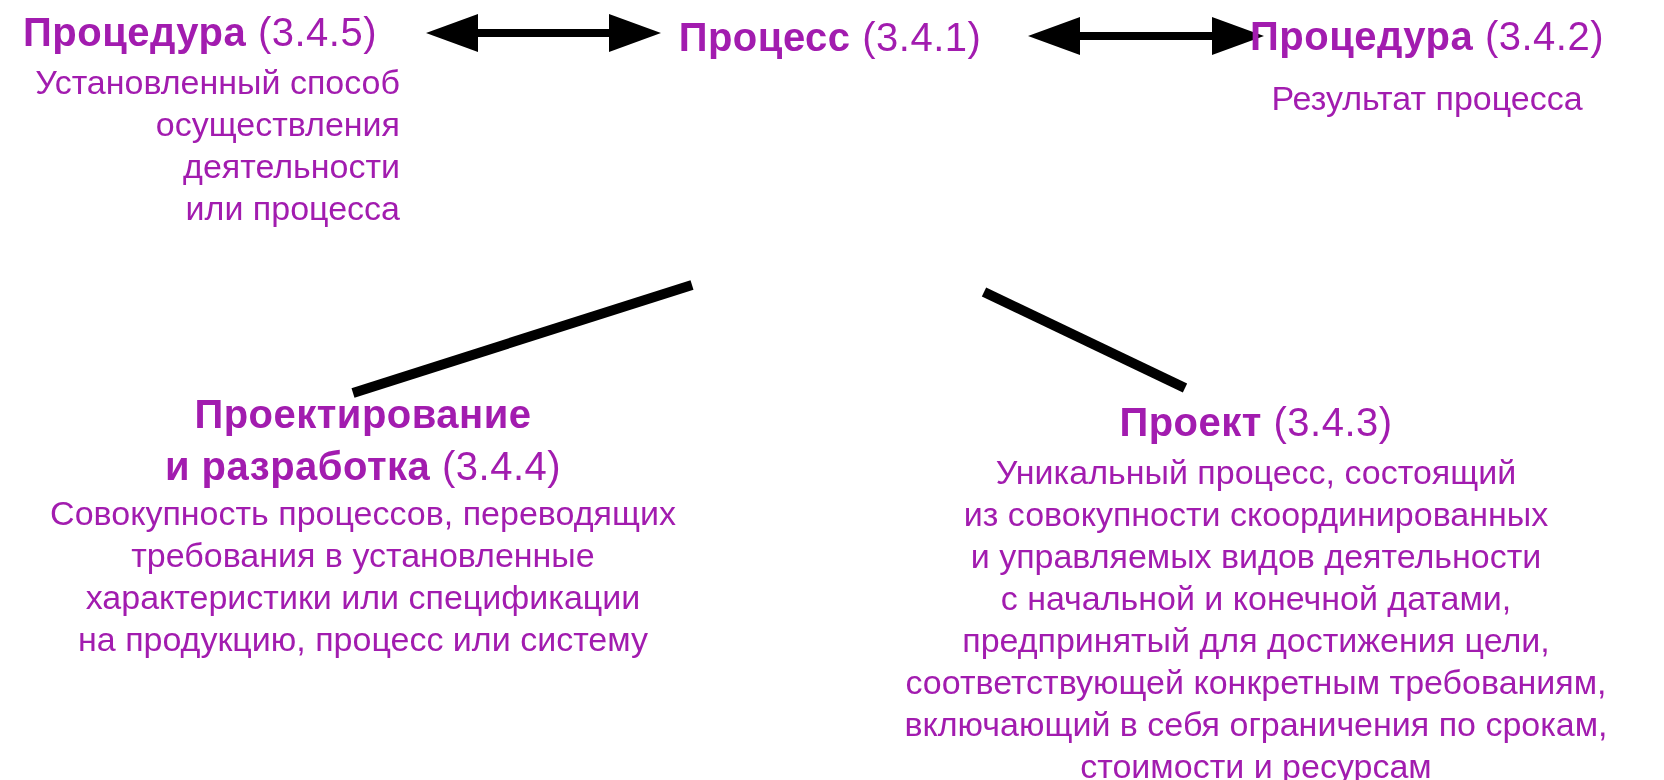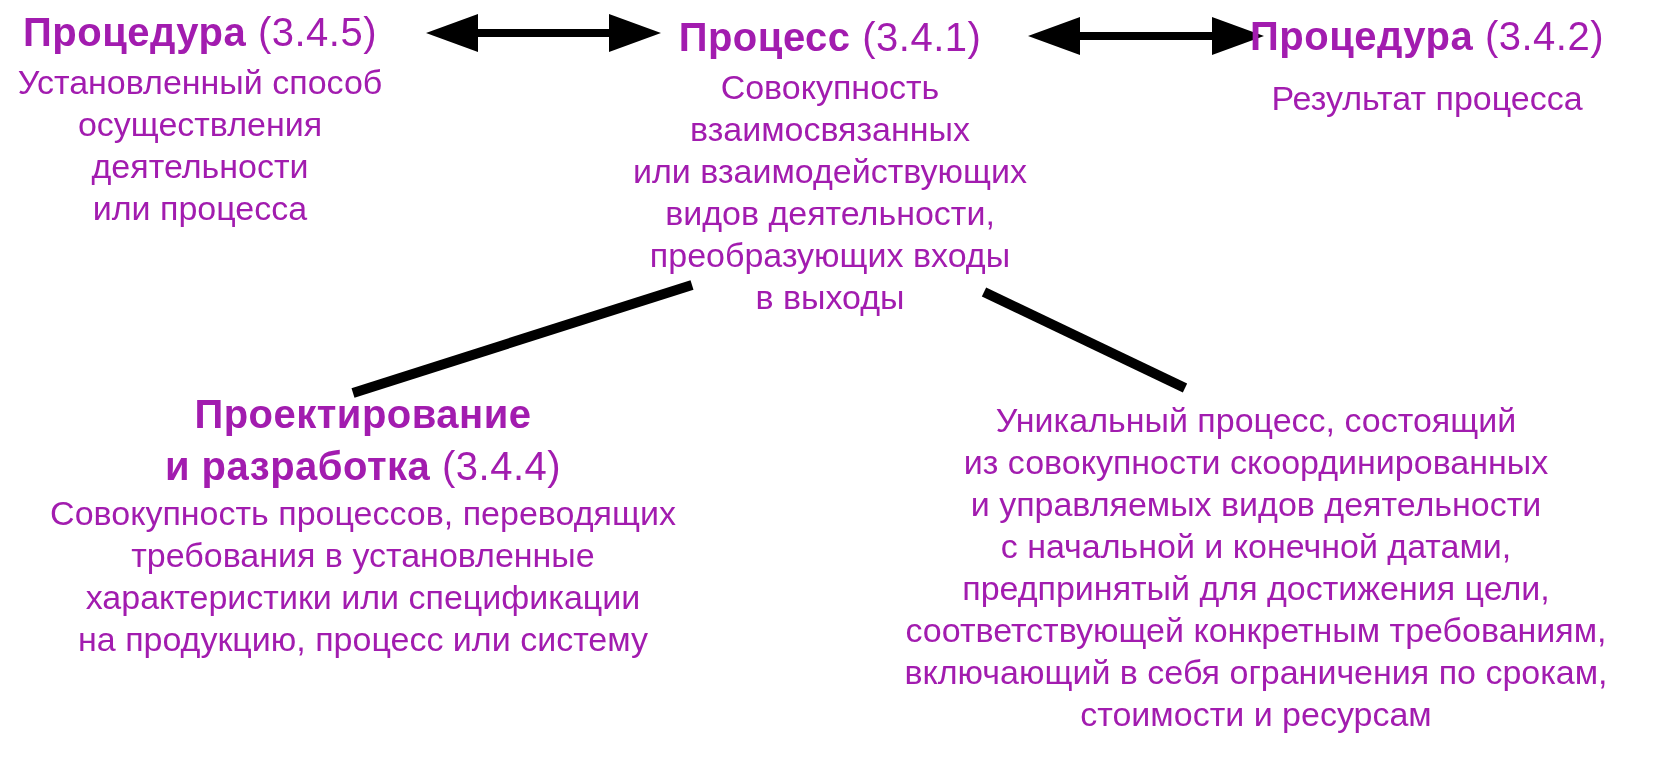--- a/index.html
+++ b/index.html
@@ -44,21 +44,21 @@
     line-height: 42px;
     white-space: pre-line;
     font-weight: normal;
   }
   .node-procedure { left: 0px;    top: 6px;   width: 400px; }
   .node-process   { left: 590px;  top: 11px;   width: 480px; }
   .node-product   { left: 1190px; top: 10px;  width: 474px; }
   .node-design    { left: 6px;    top: 388px; width: 714px; }
   .node-project   { left: 848px;  top: 396px; width: 816px; }
 
-  .node-procedure .node-def { margin-top: 3px; }
+  .node-procedure .node-def { margin-top: 3px; text-align: right; }
   .node-process   .node-def { margin-top: 3px; }
   .node-product   .node-def { margin-top: 15px; }
   .node-design    .node-def { }
   .node-project   .node-def { margin-top: 3px; }
 </style>
 </head>
 <body>
 
 <div class="diagram">
 
@@ -84,43 +84,38 @@
   <div class="node node-procedure">
     <div class="node-title"><span class="title-term">Процедура</span> <span class="title-ref">(3.4.5)</span></div>
     <div class="node-def">Установленный способ
 осуществления
 деятельности
 или процесса</div>
   </div>
 
   <div class="node node-process">
     <div class="node-title"><span class="title-term">Процесс</span> <span class="title-ref">(3.4.1)</span></div>
-    <div class="node-def">Совокупность
-взаимосвязанных
-или взаимодействующих
-видов деятельности,
-преобразующих входы
-в выходы</div>
   </div>
 
   <div class="node node-product">
     <div class="node-title"><span class="title-term">Процедура</span> <span class="title-ref">(3.4.2)</span></div>
     <div class="node-def">Результат процесса</div>
   </div>
 
   <div class="node node-design">
     <div class="node-title"><span class="title-term">Проектирование
 и разработка</span> <span class="title-ref">(3.4.4)</span></div>
     <div class="node-def">Совокупность процессов, переводящих
 требования в установленные
 характеристики или спецификации
 на продукцию, процесс или систему</div>
   </div>
 
   <div class="node node-project">
+    <div class="node-title"><span class="title-term">Проект</span> <span class="title-ref">(3.4.3)</span></div>
     <div class="node-def">Уникальный процесс, состоящий
 из совокупности скоординированных
 и управляемых видов деятельности
 с начальной и конечной датами,
 предпринятый для достижения цели,
 соответствующей конкретным требованиям,
 включающий в себя ограничения по срокам,
 стоимости и ресурсам</div>
   </div>
 

